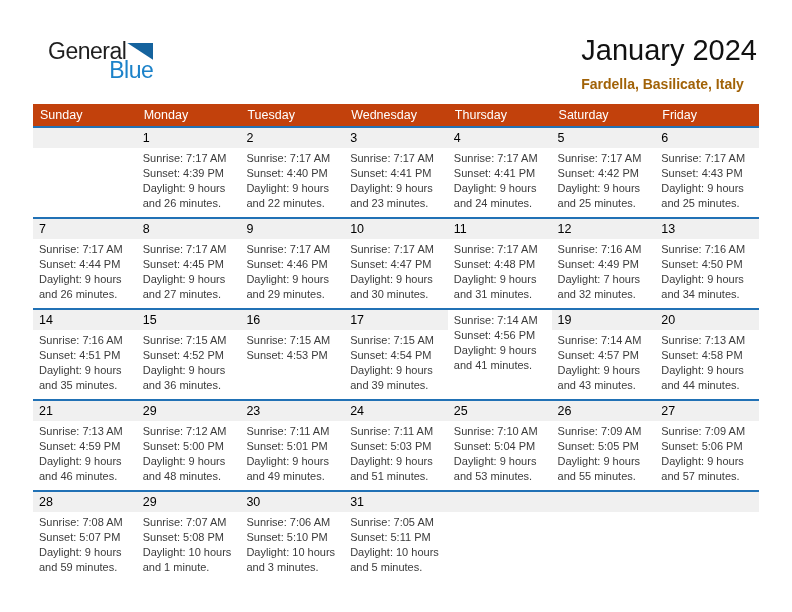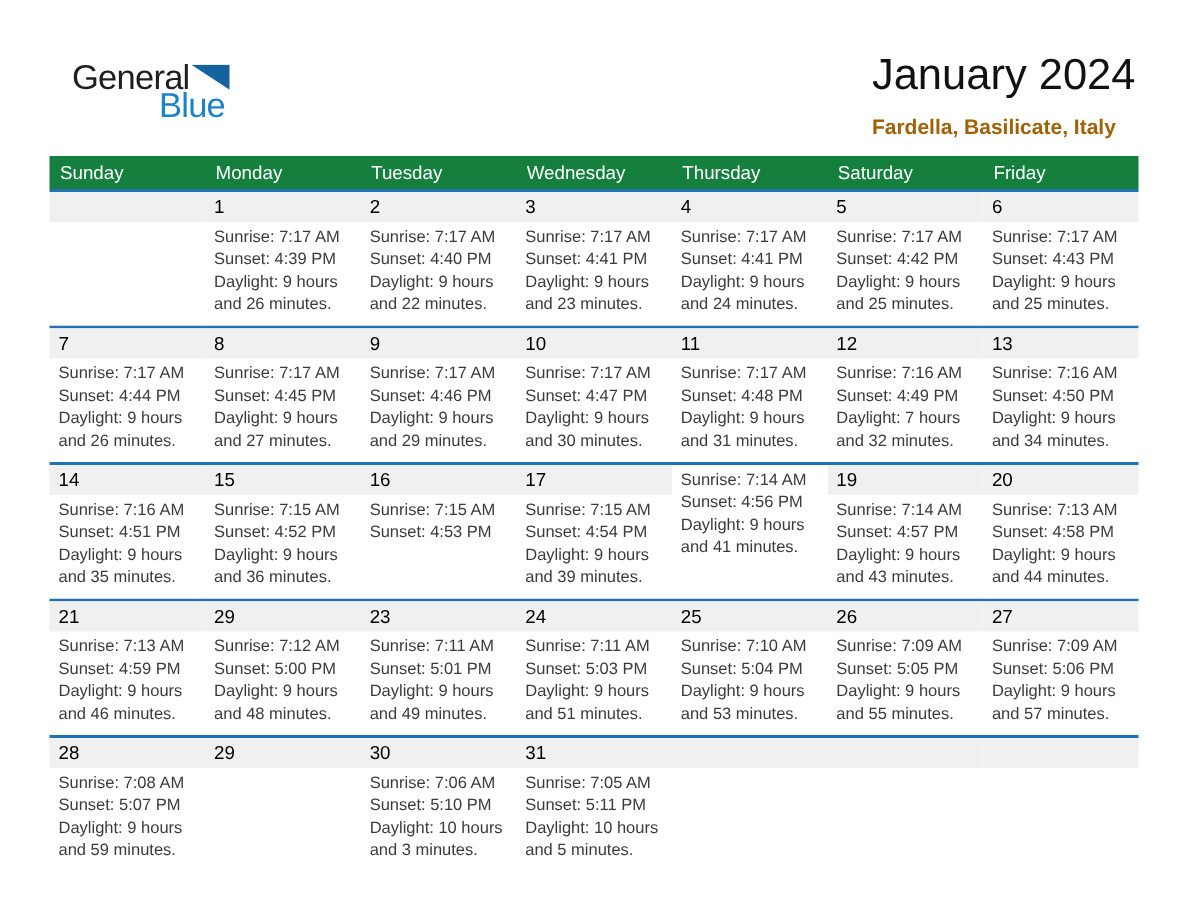--- a/index.html
+++ b/index.html
@@ -6,28 +6,28 @@
   body{
     width:792px;height:612px;background:#ffffff;position:relative;
     font-family:"Liberation Sans", sans-serif;overflow:hidden;
   }
   
   .logo{position:absolute;left:48px;top:40px;line-height:1;}
   .logo-line1{display:flex;align-items:flex-start;}
   .logo-general{font-size:23px;color:#1e1e1e;letter-spacing:-0.5px;}
   .logo-triangle{width:26px;height:17px;background:#15639e;margin-left:1px;margin-top:3px;
     clip-path:polygon(0 0,100% 0,100% 100%);}
-  .logo-blue{font-size:23px;color:#1c82c9;letter-spacing:-0.5px;margin-left:58px;margin-top:-4px;}
+  .logo-blue{font-size:23px;color:#1c82c9;letter-spacing:-0.5px;margin-top:-4px;text-align:right;}
   
   .title-block{position:absolute;right:35px;top:34px;text-align:left;}
   .cal-title{font-size:29px;color:#111111;font-weight:400;}
   .cal-subtitle{font-size:14px;color:#a16207;font-weight:700;margin-top:9px;}
   
   .calendar{position:absolute;left:33px;top:104px;width:726px;}
-  .weekday-row{display:grid;grid-template-columns:repeat(7,1fr);background:#15803d;height:22px;}
+  .weekday-row{display:grid;grid-template-columns:repeat(7,1fr);background:#c2410c;height:22px;}
   .weekday-cell{color:#ffffff;font-size:12.5px;line-height:22px;padding-left:7px;
     white-space:nowrap;overflow:hidden;}
   .week-row{display:grid;grid-template-columns:repeat(7,1fr);border-top:2px solid #2171b5;}
   .cell{min-height:88px;background:#ffffff;}
   .daynum{background:#f0f0f0;height:20px;line-height:20px;padding-left:6px;
     font-size:12.5px;color:#000000;}
   .details{padding:3px 3px 6px 6px;font-size:11px;line-height:15px;color:#3b3b3b;}
   .detail-line{display:block;}
 </style>
 </head>
@@ -286,20 +286,25 @@
         <div class="cell">
           <div class="daynum">28</div>
           <div class="details">
             <div class="detail-line">Sunrise: 7:08 AM</div>
             <div class="detail-line">Sunset: 5:07 PM</div>
             <div class="detail-line">Daylight: 9 hours and 59 minutes.</div>
           </div>
         </div>
         <div class="cell">
           <div class="daynum">29</div>
+          <div class="details">
+            <div class="detail-line">Sunrise: 7:07 AM</div>
+            <div class="detail-line">Sunset: 5:08 PM</div>
+            <div class="detail-line">Daylight: 10 hours and 1 minute.</div>
+          </div>
         </div>
         <div class="cell">
           <div class="daynum">30</div>
           <div class="details">
             <div class="detail-line">Sunrise: 7:06 AM</div>
             <div class="detail-line">Sunset: 5:10 PM</div>
             <div class="detail-line">Daylight: 10 hours and 3 minutes.</div>
           </div>
         </div>
         <div class="cell">

